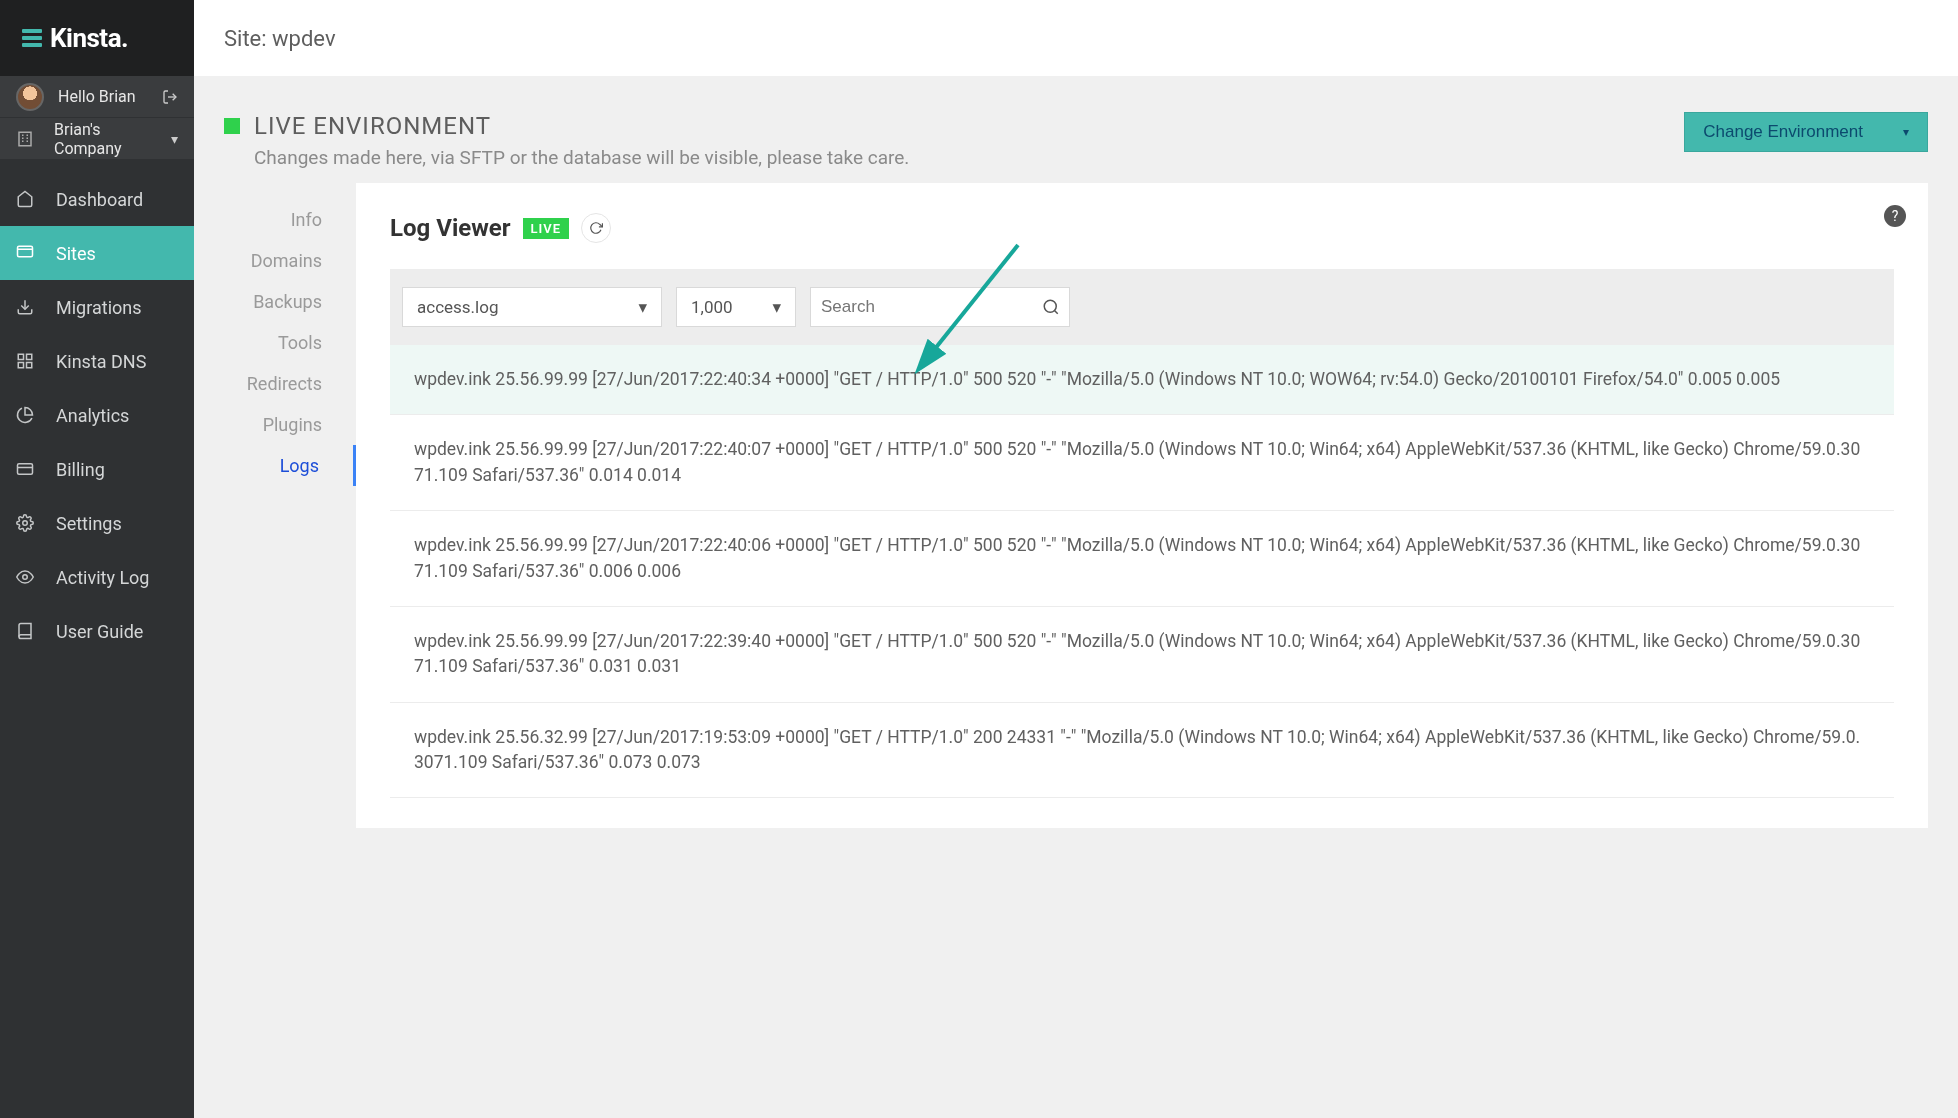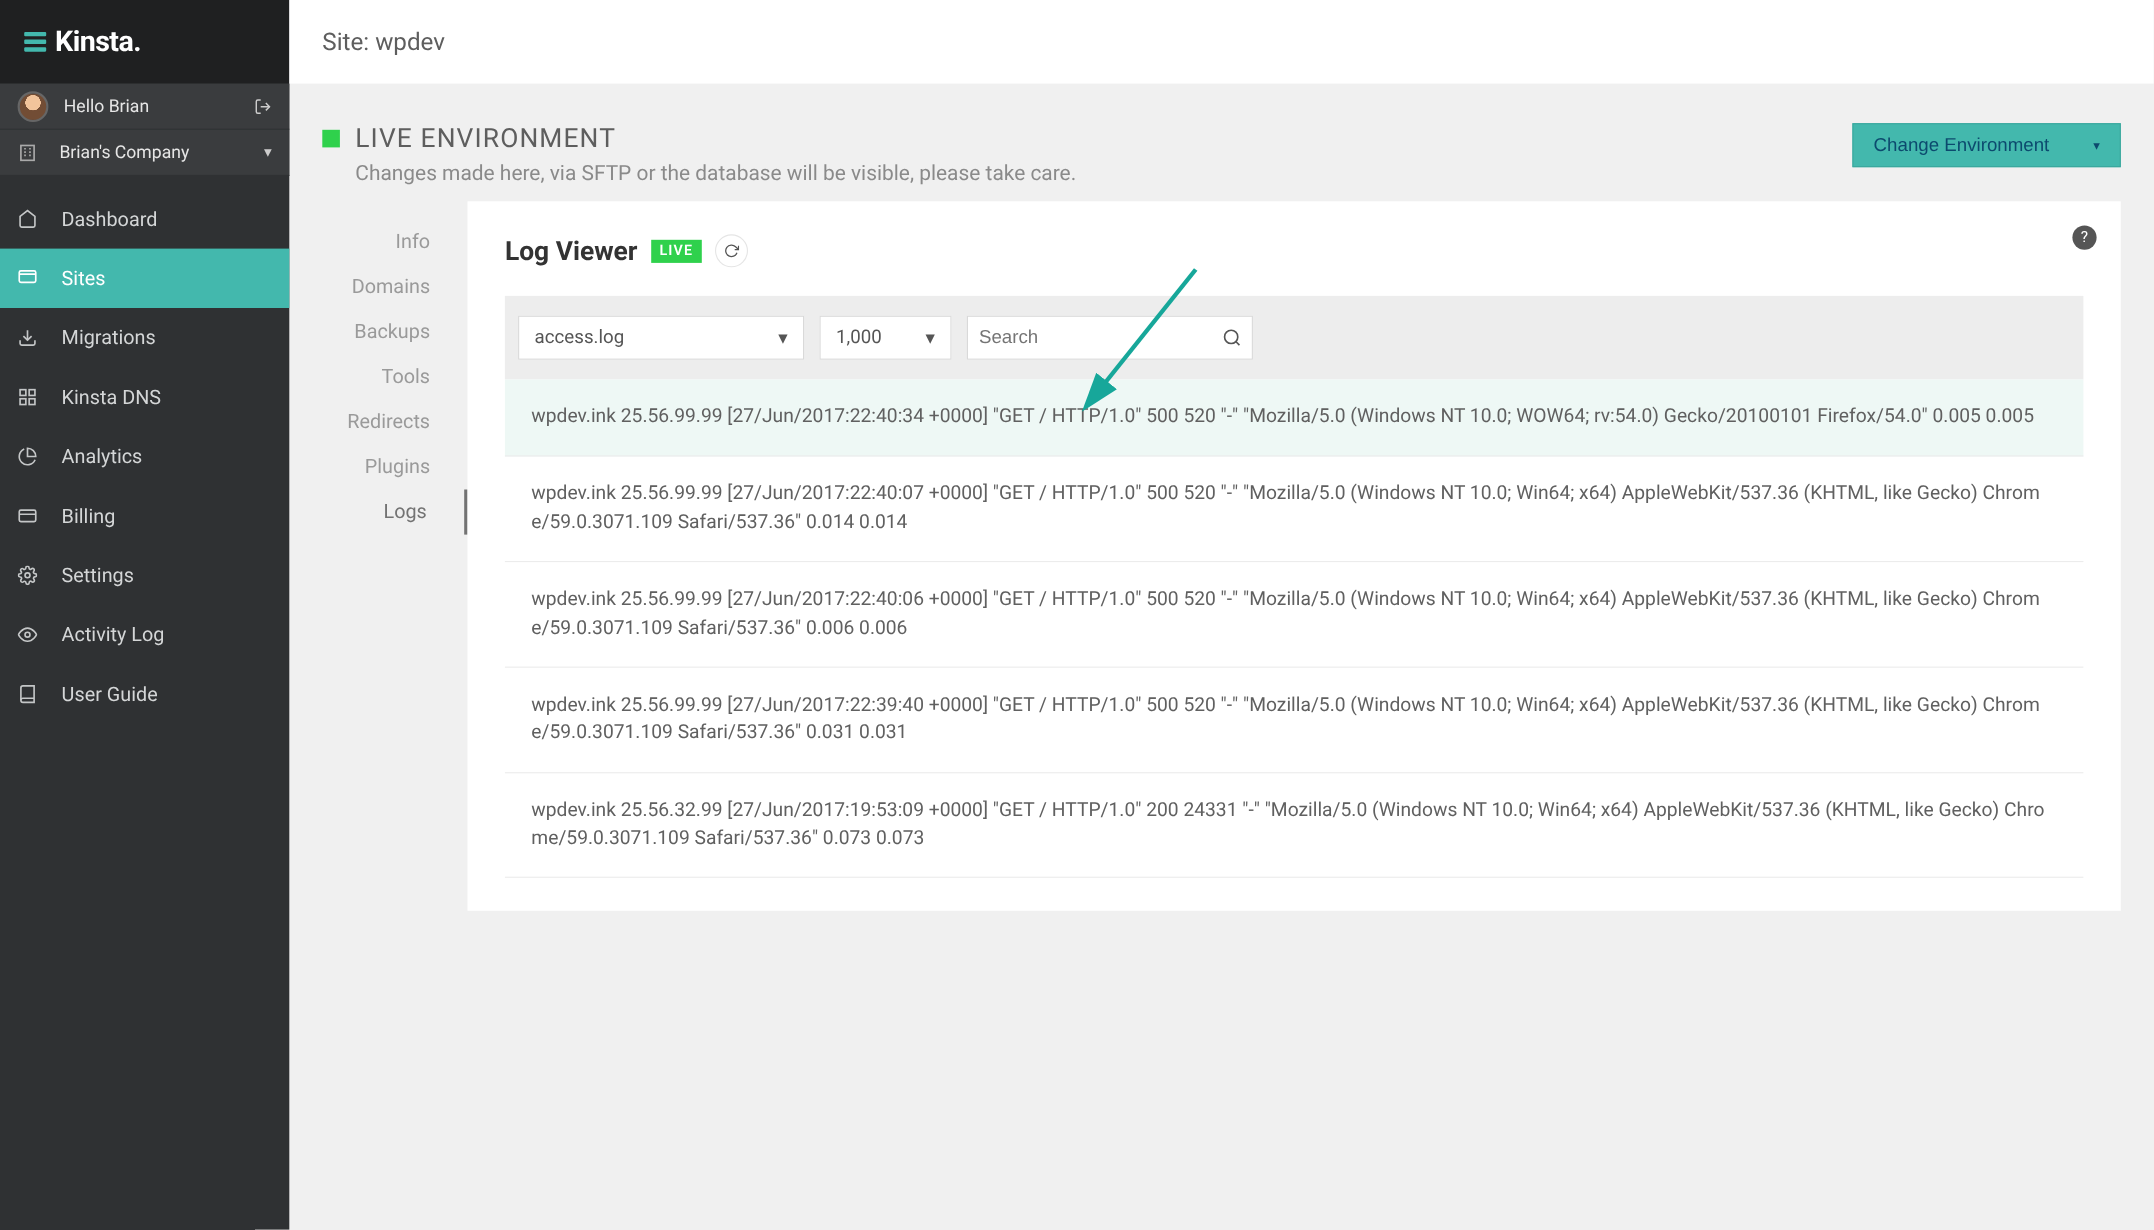--- a/index.html
+++ b/index.html
@@ -5,21 +5,21 @@
 * { margin: 0; padding: 0; box-sizing: border-box; }
 body {
   font-family: -apple-system, BlinkMacSystemFont, "Segoe UI", Roboto, Helvetica, Arial, sans-serif;
   background: #f0f0f0;
   color: #333;
 }
 .app { display: flex; min-height: 100vh; }
 
 
 .sidebar {
-  width: 263px;
+  width: 194px;
   background: #2f3133;
   color: #fff;
   flex-shrink: 0;
 }
 .logo {
   background: #1f2021;
   height: 76px;
   display: flex;
   align-items: center;
   padding: 0 20px;
@@ -36,21 +36,20 @@
 }
 .user-row, .company-row {
   height: 42px;
   display: flex;
   align-items: center;
   padding: 0 16px;
   background: #3a3c3e;
   color: #e6e6e6;
   font-size: 16px;
   border-bottom: 1px solid #2f3133;
-  text-align: center;
 }
 .avatar {
   width: 28px; height: 28px;
   border-radius: 50%;
   background: radial-gradient(circle at 50% 35%, #f2c49b 35%, #724d35 36%);
   margin-right: 14px;
   border: 2px solid #666;
 }
 .user-row .spacer, .company-row .spacer { flex: 1; }
 .company-row .building-icon { width: 18px; height:18px; margin-right: 20px; display:inline-flex; color:#aaa;}
@@ -128,22 +127,22 @@
   padding-top: 16px;
 }
 .subnav-item {
   text-align: right;
   padding: 10px 34px 10px 0;
   color: #9a9a9a;
   font-size: 18px;
   cursor: pointer;
 }
 .subnav-item.active {
-  color: #737373;
-  border-right: 3px solid #737373;
+  color: #1d4ed8;
+  border-right: 3px solid #3b82f6;
 }
 
 .panel {
   flex: 1;
   background: #fff;
   padding: 30px 34px;
   position: relative;
 }
 .panel-header {
   display: flex;

